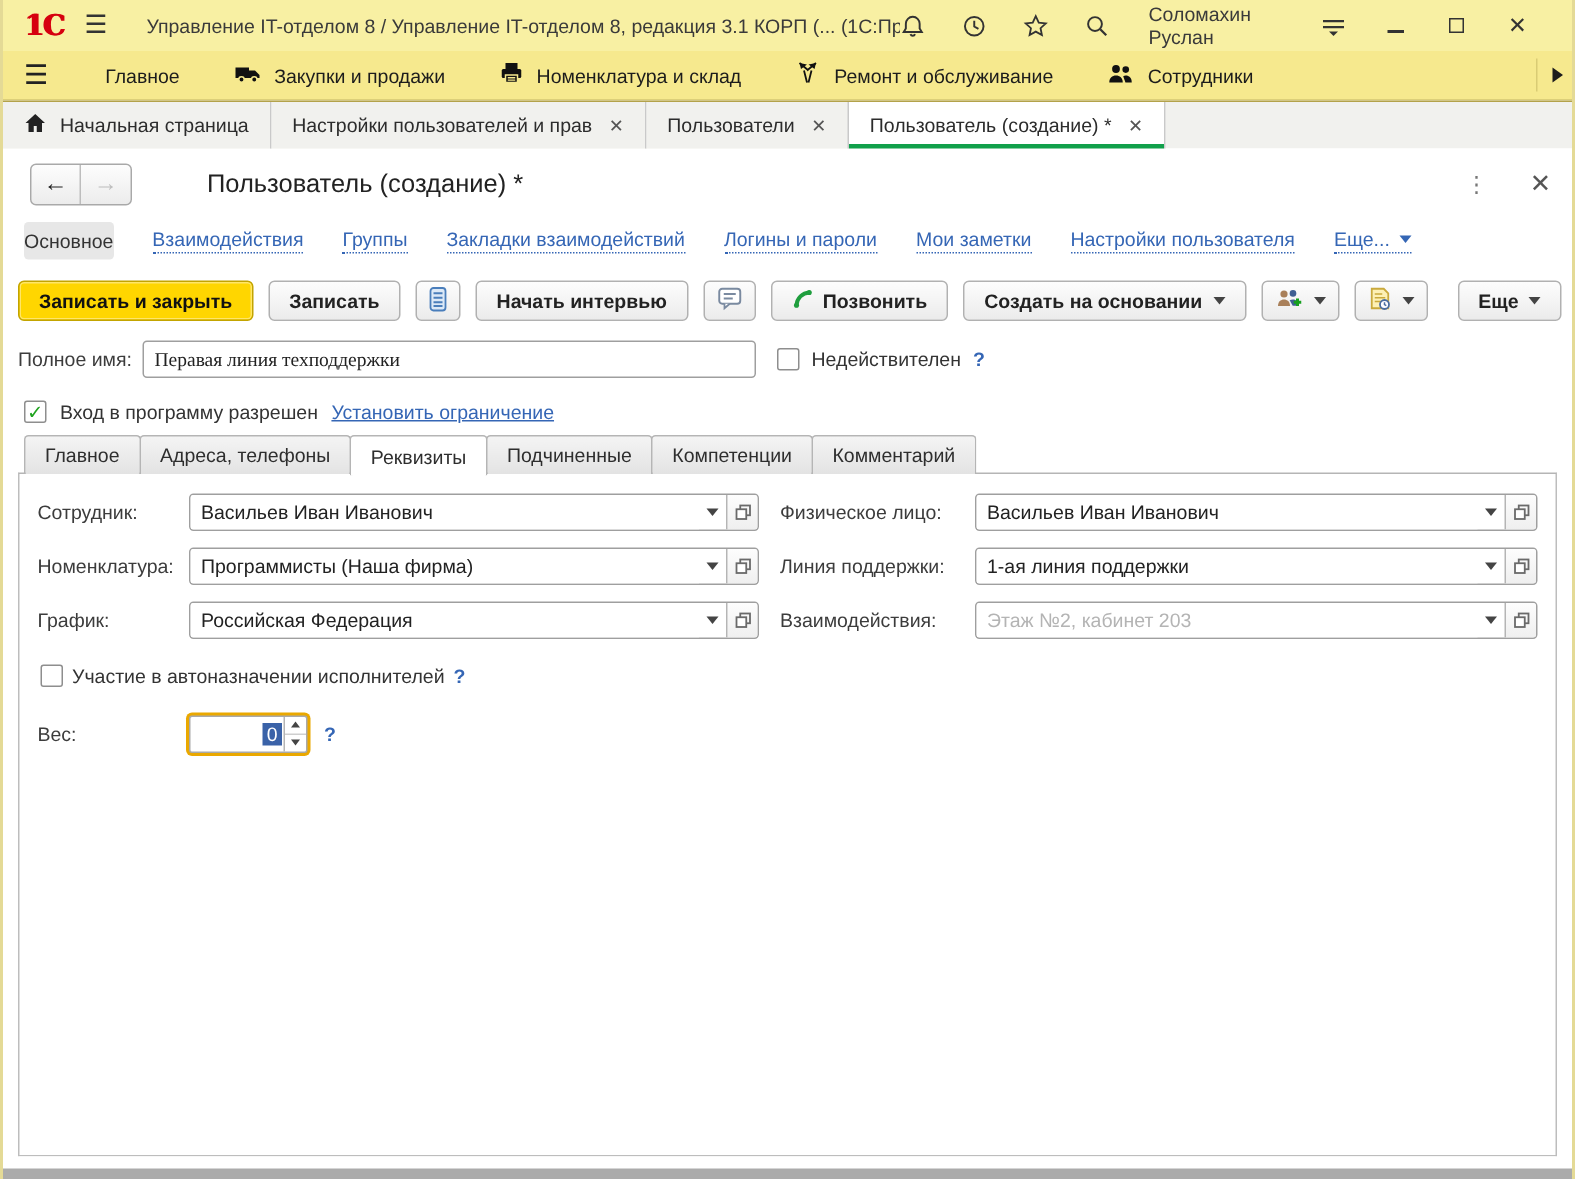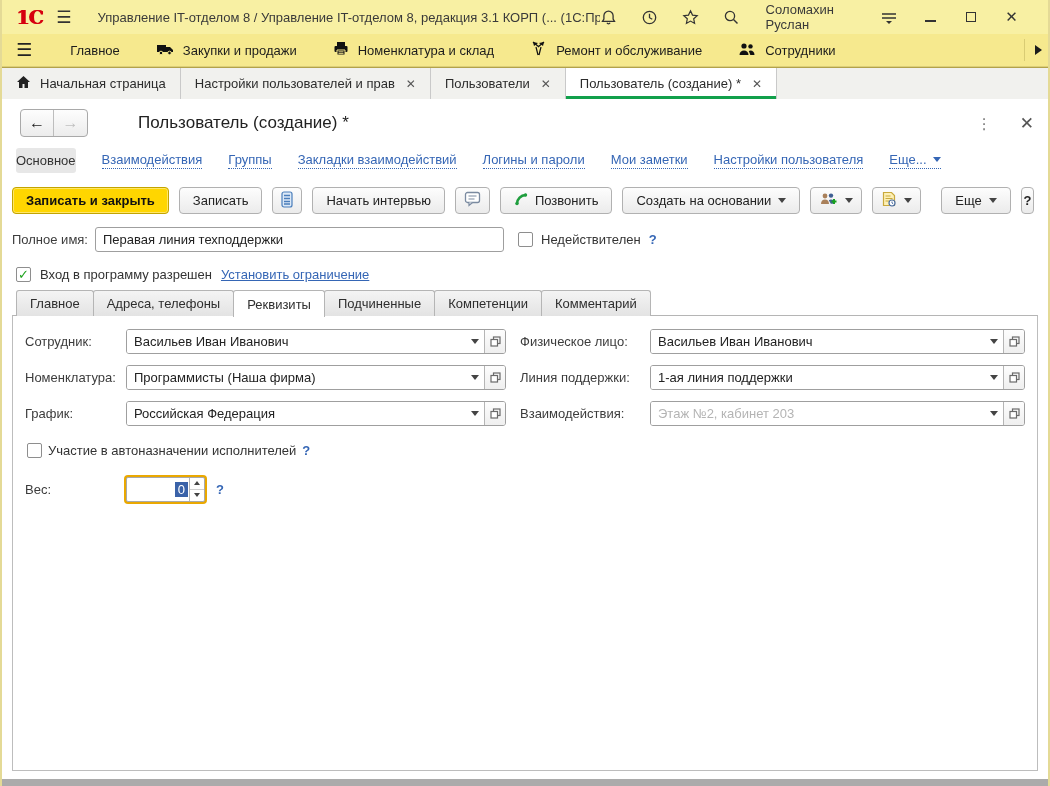--- a/index.html
+++ b/index.html
@@ -86,36 +86,36 @@
   .chip { background:#e7e7e7; border-radius:3px; padding:5px 0; color:#333; }
   .nlink { color:#3566b5; border-bottom:1px dotted #3566b5; padding-bottom:1px; cursor:default; }
   .nmore { color:#3566b5; display:flex; align-items:center; gap:6px; border-bottom:1px dotted #3566b5; padding-bottom:1px;}
   .caret { width:0; height:0; border-left:4px solid transparent; border-right:4px solid transparent; border-top:5px solid #444; display:inline-block; }
   .caret.blue { border-top-color:#3566b5; }
   
   .toolbar { margin-top: 14px; padding: 0 14px 0 10px; display:flex; align-items:center; gap:10px; height:27px; }
   .btn {
     height: 27px; border:1px solid #b1b1b1; border-radius:4px;
     background: linear-gradient(#fdfdfd,#ebebeb);
-    display:flex; align-items:center; gap:7px; padding:0 13px; color:#222; white-space:nowrap;
+    display:flex; align-items:center; gap:7px; padding:0 13px; color:#222; white-space:nowrap;font-weight:bold;
   }
   .btn.icononly { padding: 0 8px; }
   .btn.primary {
     background: #ffd600; border-color:#c3a400; font-weight:bold; color:#111;
     box-shadow: inset 0 0 0 1px #ffe668;
   }
   .tb-spacer { flex:1; }
   .btn.help { width:27px; justify-content:center; font-weight:bold; padding:0; }
   
   .row-fullname { margin-top: 13px; padding: 0 10px; display:flex; align-items:center; height:25px; }
   .lbl { color:#3c3c3c; }
   .row-fullname .lbl { width: 83px; }
   .txtinput {
     height: 25px; border:1px solid #9f9f9f; border-radius:3px; padding:0 7px;
-    font-family: Liberation Sans, sans-serif; font-size:13px; color:#222; width: 409px; outline:none; background:#fff;
+    font-family: Liberation Serif, serif; font-size:13px; color:#222; width: 409px; outline:none; background:#fff;
   }
   .cb { width:15px; height:15px; border:1px solid #8e8e8e; border-radius:2px; background:#fff;
         display:inline-flex; align-items:center; justify-content:center; flex:0 0 auto; }
   .cb .tick { color:#1fa31f; font-weight:bold; font-size:13px; line-height:1; }
   .helpq { color:#3566b5; font-weight:bold; }
   .row-fullname .cbwrap { margin-left: 14px; display:flex; align-items:center; gap:8px; }
   
   .row-login { margin-top: 12px; padding-left: 14px; display:flex; align-items:center; gap:9px; height:20px; }
   .link { color:#3566b5; text-decoration: underline; cursor:default; }
   

